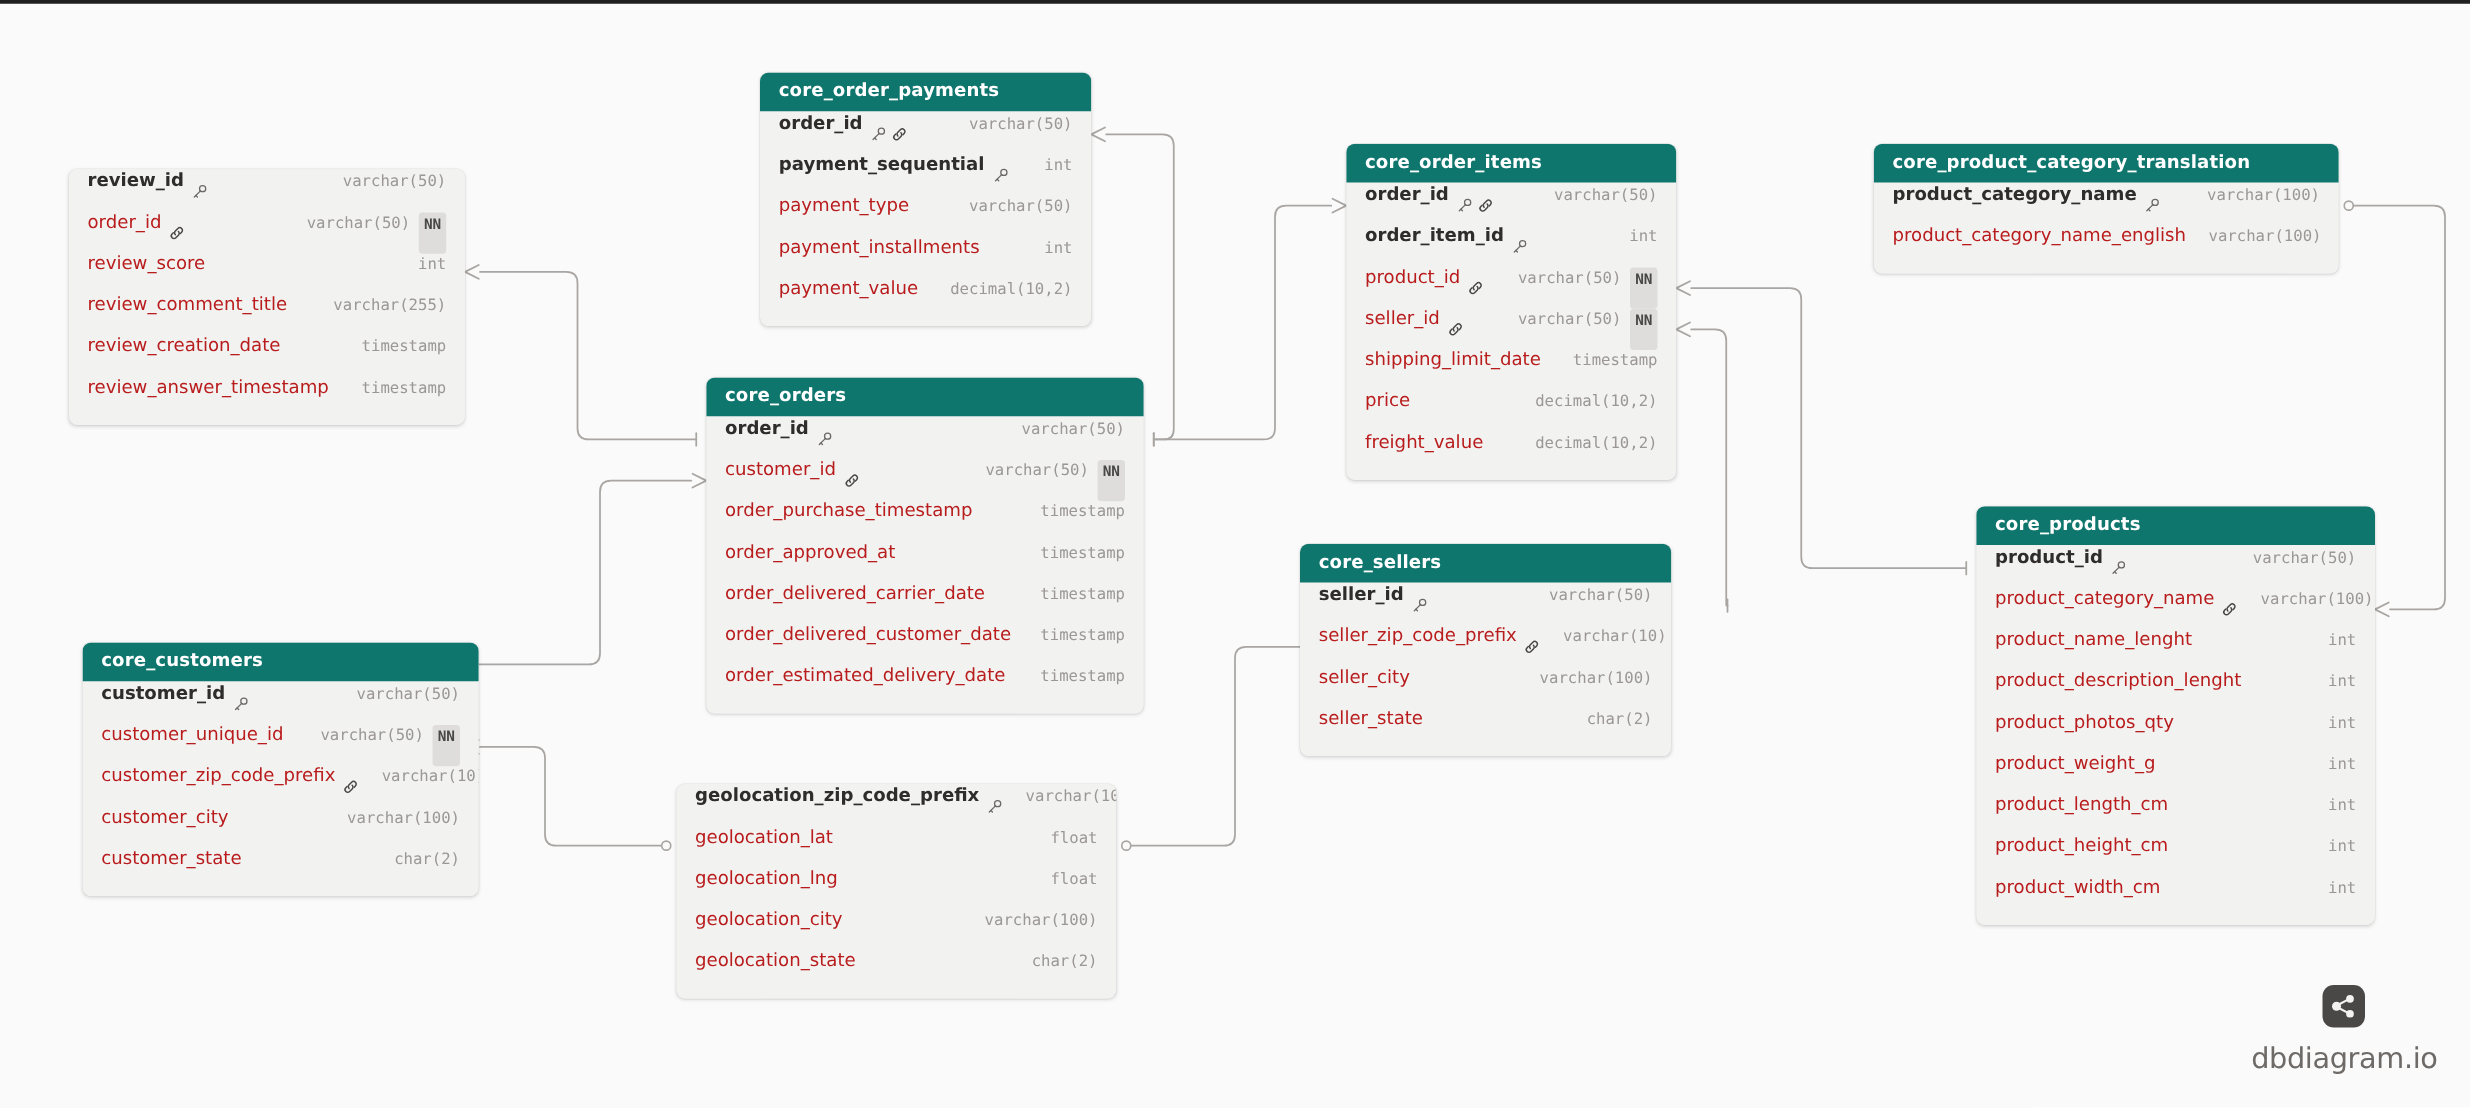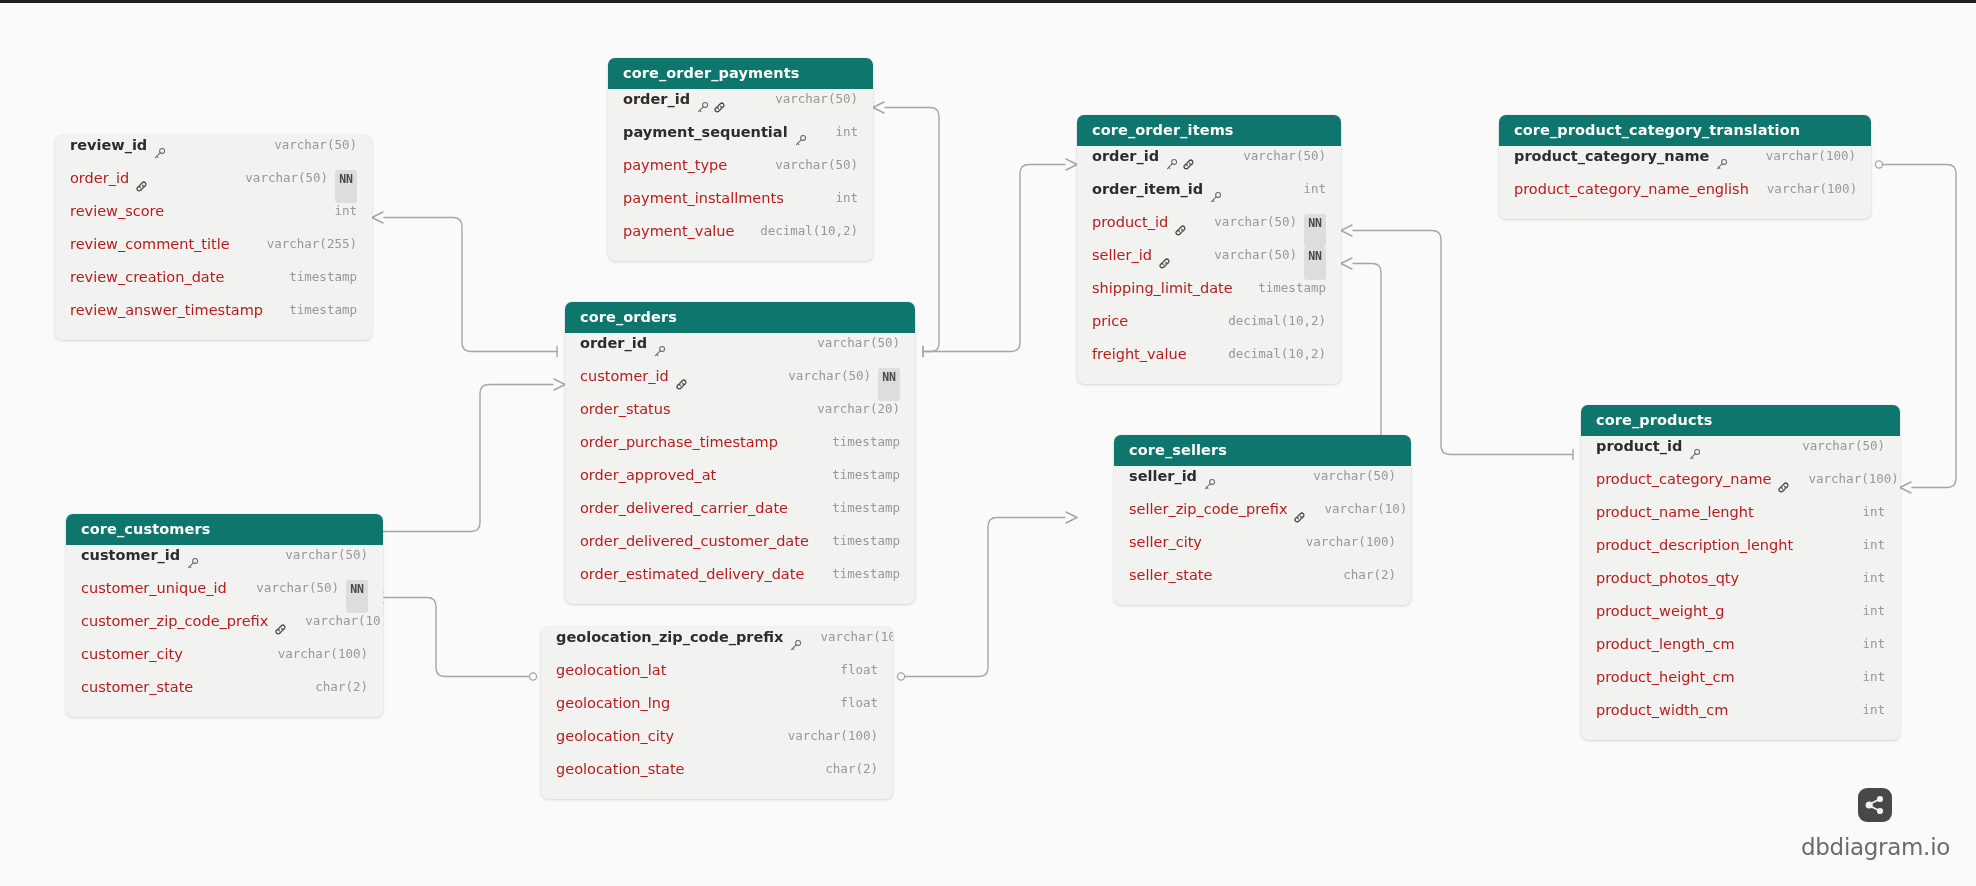--- a/index.html
+++ b/index.html
@@ -358,25 +358,20 @@
                     <path d="M9.5 6.4 a2.6 2.6 0 0 1 0 3.7 L7.0 12.6 a2.6 2.6 0 0 1-3.7-3.7 L4.5 7.7"></path>
                   </g>
                 </svg>
               </span>
             </span>
             <span class="spacer"></span>
             <span class="fld-type">varchar(50)</span>
             <span class="nn">NN</span>
           </div>
           <div class="fld">
-            <span class="fld-name">order_status</span>
-            <span class="spacer"></span>
-            <span class="fld-type">varchar(20)</span>
-          </div>
-          <div class="fld">
             <span class="fld-name">order_purchase_timestamp</span>
             <span class="spacer"></span>
             <span class="fld-type">timestamp</span>
           </div>
           <div class="fld">
             <span class="fld-name">order_approved_at</span>
             <span class="spacer"></span>
             <span class="fld-type">timestamp</span>
           </div>
           <div class="fld">
@@ -521,21 +516,21 @@
             <span class="spacer"></span>
             <span class="fld-type">decimal(10,2)</span>
           </div>
           <div class="fld">
             <span class="fld-name">freight_value</span>
             <span class="spacer"></span>
             <span class="fld-type">decimal(10,2)</span>
           </div>
         </div>
       </div>
-      <div class="tbl" style="left: 1114px; top: 435px; width: 297px;">
+      <div class="tbl" style="left: 1040px; top: 435px; width: 297px;">
         <div class="tbl-head">core_sellers</div>
         <div class="tbl-body">
           <div class="fld pk">
             <span class="fld-name">seller_id</span>
             <span class="fld-icons">
               <span class="ico">
                 <svg width="13" height="13" viewBox="0 0 16 16">
                   <g fill="none" stroke="#6b6866" stroke-width="1.25" stroke-linecap="round">
                     <circle cx="11.2" cy="4.8" r="3.05"></circle>
                     <path d="M9.1 7.0 L3.0 13.1"></path>

